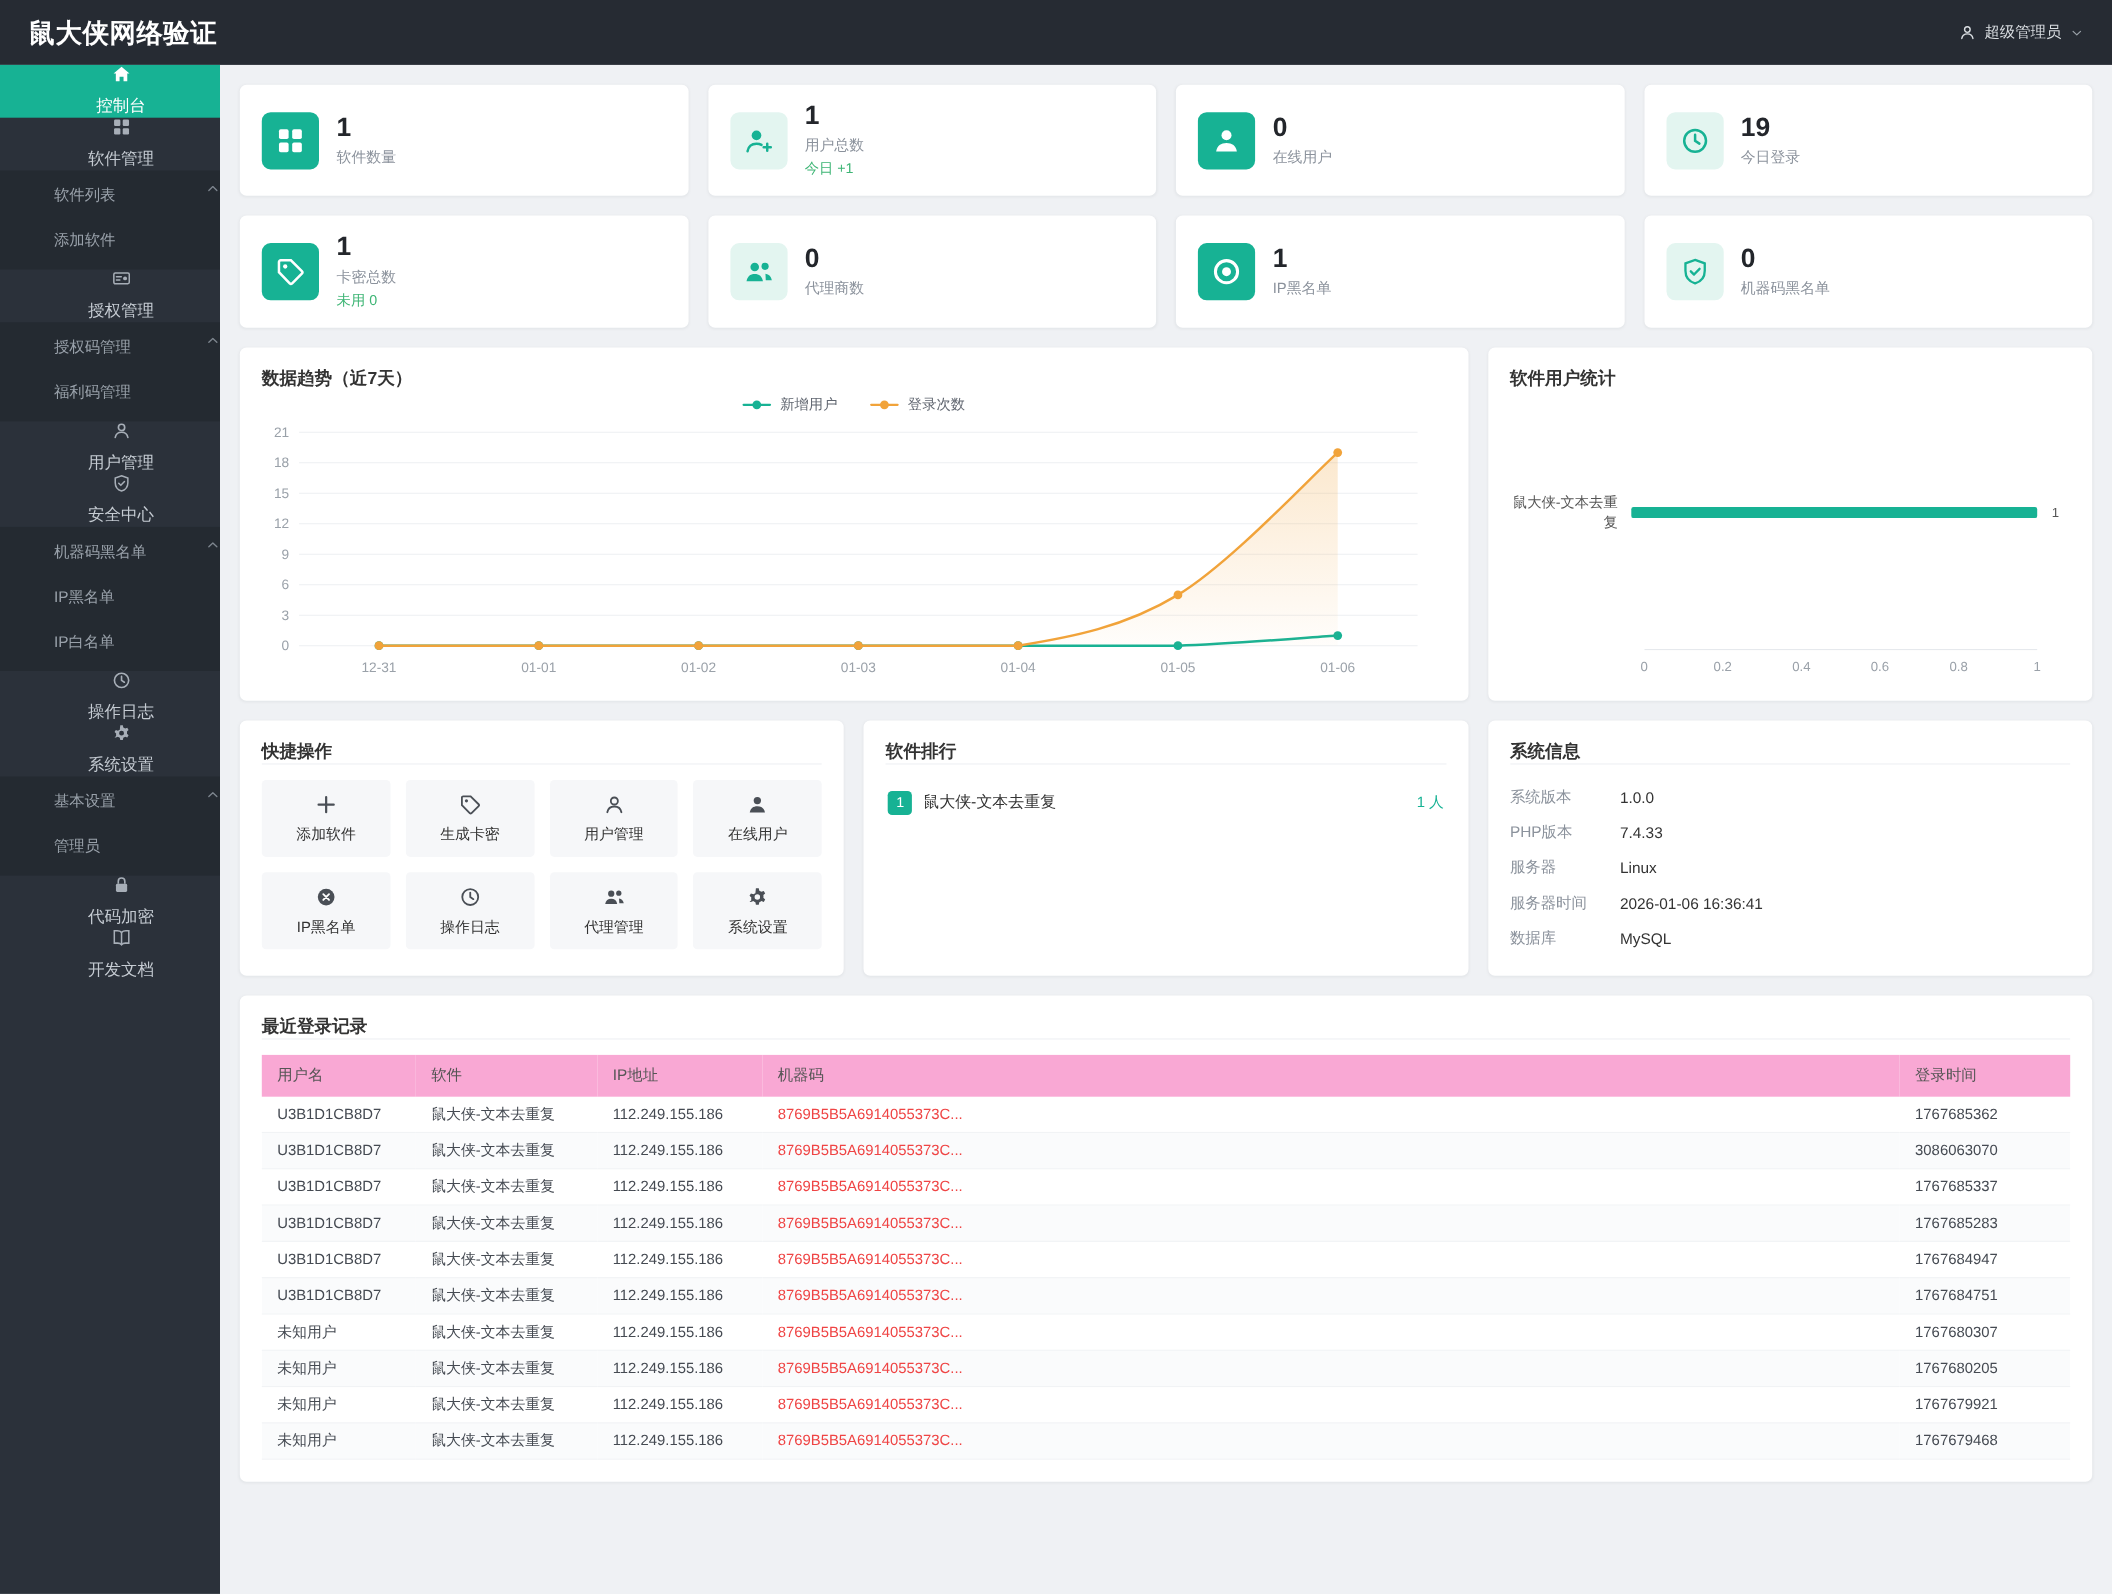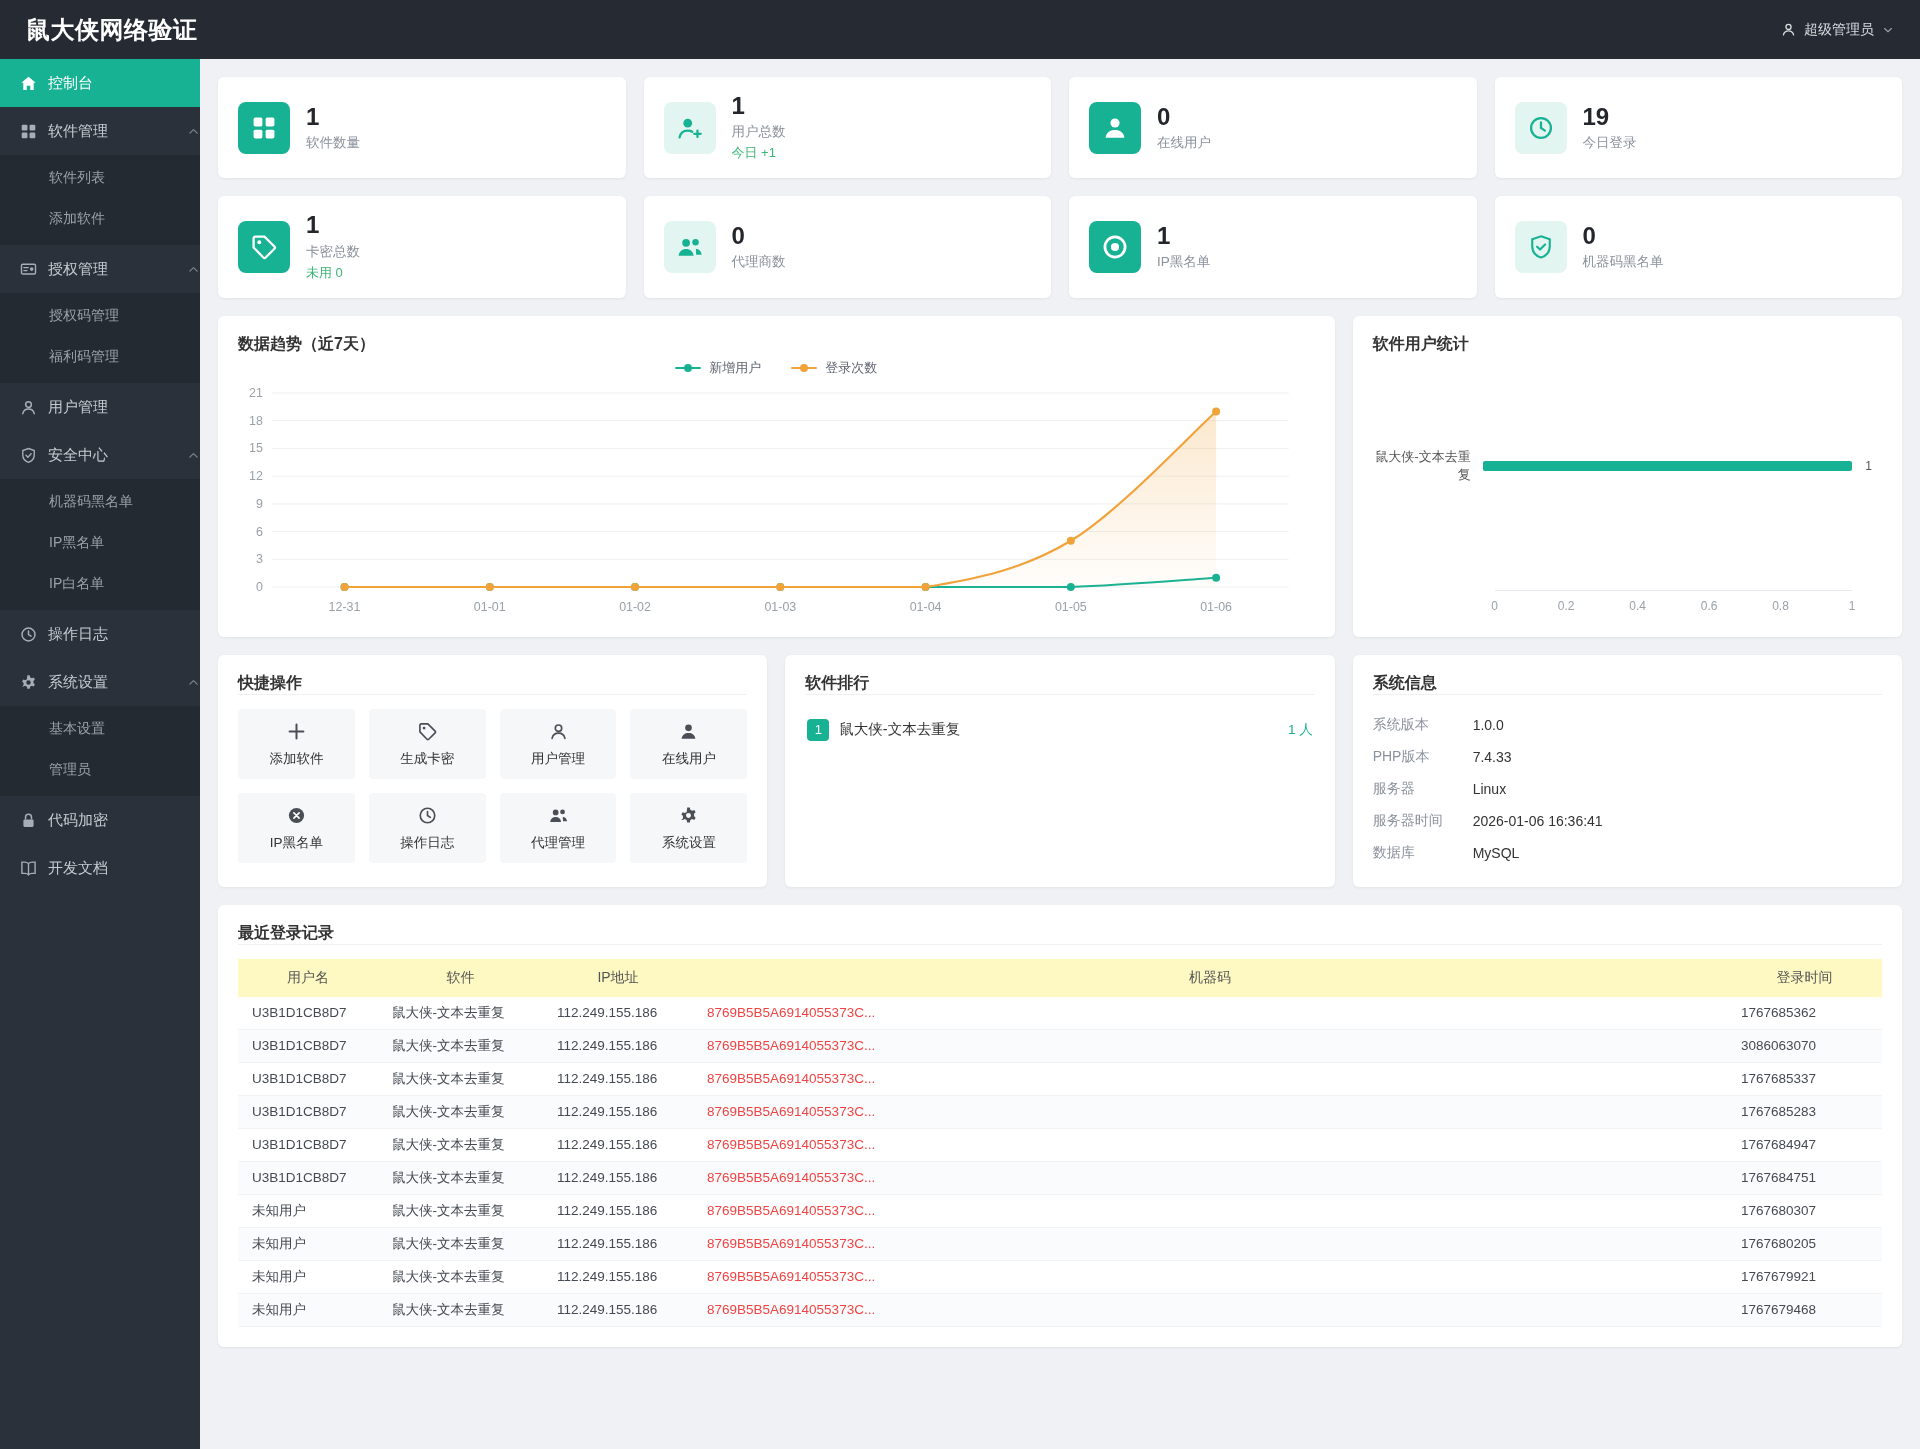--- a/index.html
+++ b/index.html
@@ -14,21 +14,21 @@
 .admin-menu{display:flex;align-items:center;gap:8px;color:#d9dde1;font-size:14px;cursor:pointer;}
 .admin-menu .icn{width:15px;height:15px;color:#d9dde1;}
 .admin-menu .chev{width:12px;height:12px;color:#9aa1a8;}
 
 
 .layout{display:flex;align-items:stretch;min-height:1390px;}
 aside{width:200px;background:#2b313a;flex:none;padding-bottom:40px;}
 main{flex:1;min-width:0;padding:18px 18px 30px;}
 
 
-.side-item{display:flex;align-items:center;gap:11px;height:48px;padding:0 0 0 20px;font-size:15px;color:#c5cbd2;cursor:pointer;}
+.side-item{display:flex;align-items:center;gap:11px;height:48px;padding:0 0 0 20px;font-size:15px;color:#c5cbd2;cursor:pointer;flex-direction:column;}
 .side-item .icn{width:17px;height:17px;color:#a7aeb7;}
 .side-item .side-label{flex:1;}
 .side-item .chev{width:13px;height:13px;color:#7d858e;margin-left:auto;}
 .side-item.active{background:#17b294;color:#fff;}
 .side-item.active .icn{color:#fff;}
 .submenu{background:#242a31;padding:2px 0 6px;}
 .sub-item{height:41px;display:flex;align-items:center;padding-left:49px;font-size:14px;color:#99a1aa;cursor:pointer;}
 
 
 .card{background:#fff;border-radius:6px;box-shadow:0 1px 3px rgba(20,30,40,.06);}
@@ -80,21 +80,21 @@
 .rank-badge{width:22px;height:22px;border-radius:4px;background:#17b294;color:#fff;font-size:13px;display:flex;align-items:center;justify-content:center;flex:none;}
 .rank-name{flex:1;font-size:14.5px;color:#333;}
 .rank-count{font-size:13.5px;color:#17b294;}
 .si-row{display:flex;padding:7px 0;font-size:14px;align-items:center;}
 .si-label{width:100px;color:#8b929c;flex:none;}
 .si-value{color:#333;}
 
 
 .table-card{padding:18px 20px 20px;}
 table{width:100%;border-collapse:collapse;}
-thead th{background:#fef9c3;text-align:center;font-weight:500;color:#555;font-size:14px;padding:10px 14px;}
+thead th{background:#f9a8d4;text-align:left;font-weight:500;color:#555;font-size:14px;padding:10px 14px;}
 tbody td{font-size:13.5px;color:#454a52;padding:7px 14px;border-bottom:1px solid #f1f3f5;white-space:nowrap;overflow:hidden;text-overflow:ellipsis;}
 tbody tr:nth-child(even){background:#fafbfc;}
 .muted{color:#ef4444;}
 </style>
 </head>
 <body>
 
 <header class="topbar">
   <div class="brand">鼠大侠网络验证</div>
   <div class="admin-menu">

